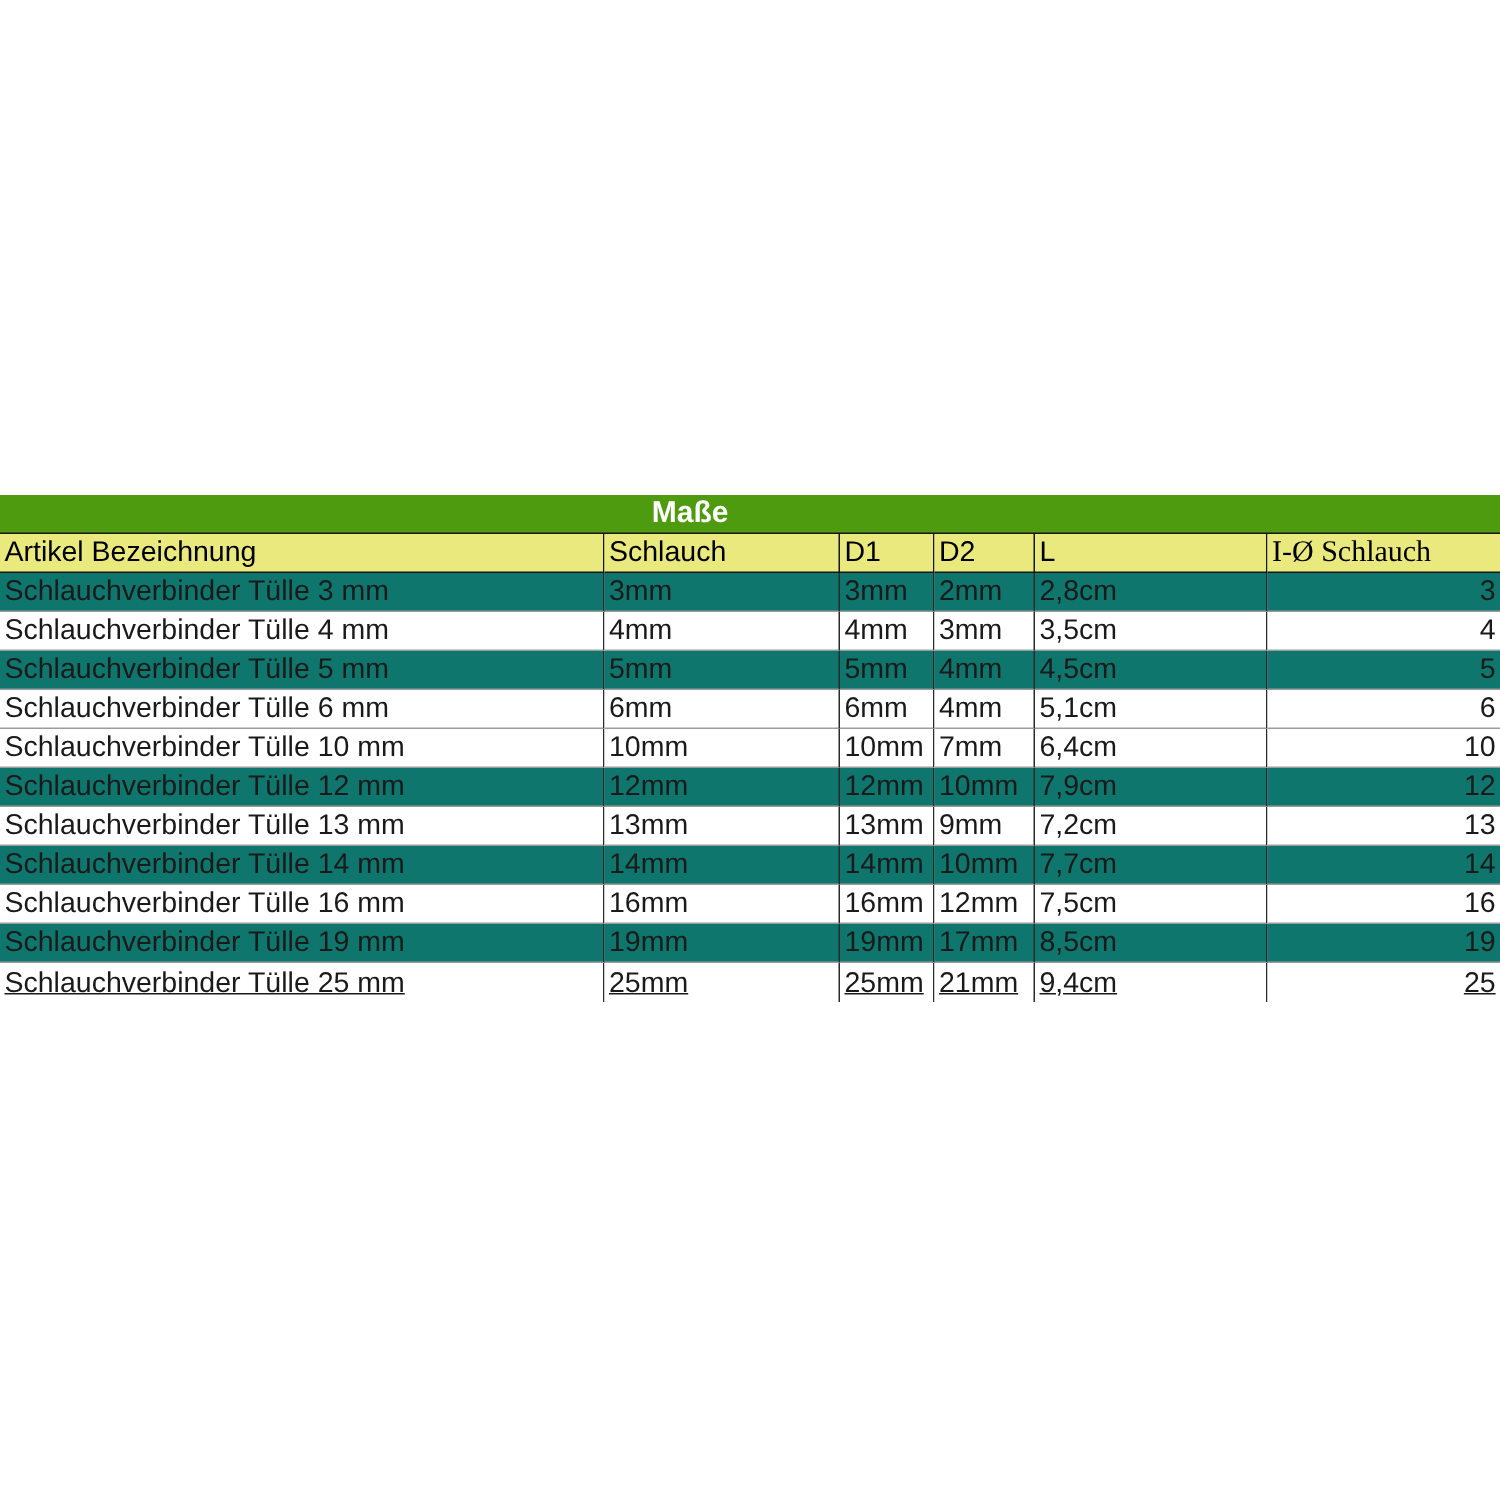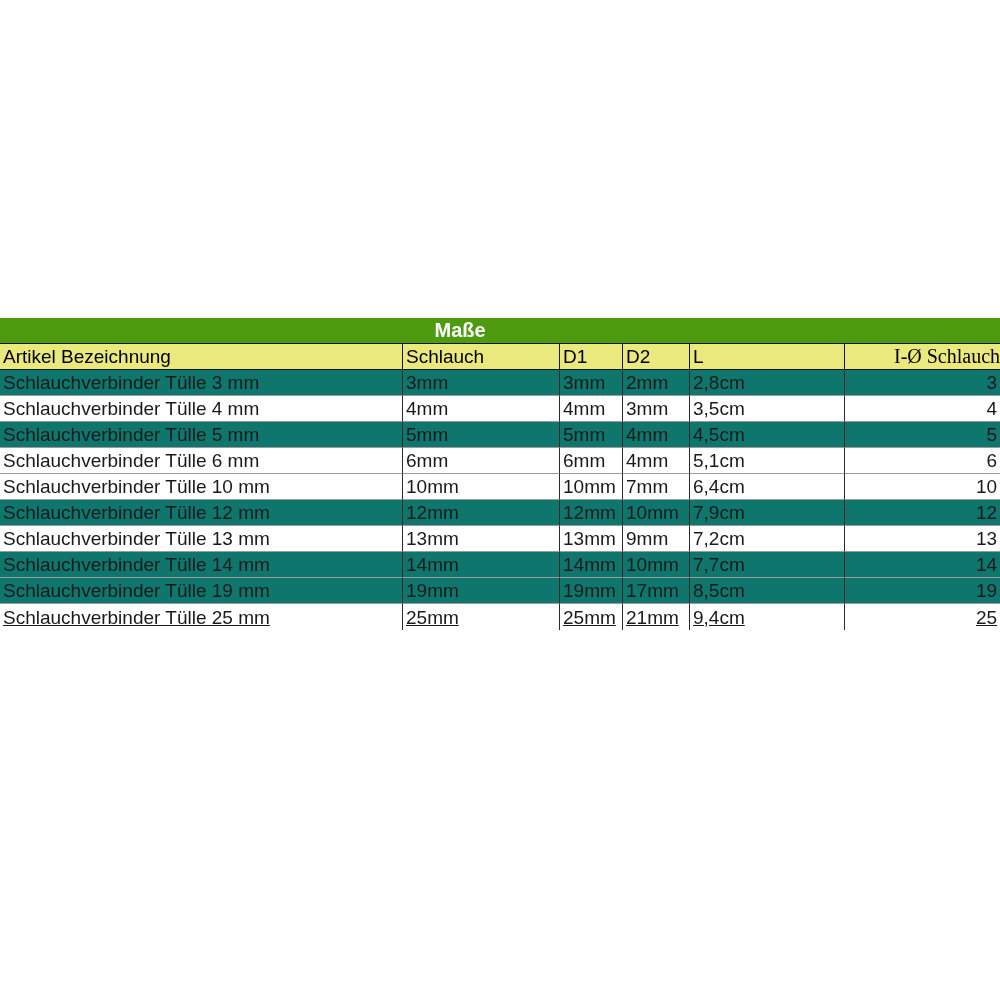--- a/index.html
+++ b/index.html
@@ -7,20 +7,21 @@
     padding: 0;
     background: #ffffff;
     font-family: "Liberation Sans", sans-serif;
   }
   .stage {
     position: relative;
     width: 1000px;
     height: 836px;
     background: #ffffff;
     overflow: hidden;
+    margin-top: 12px;
   }
   table.masse {
     position: absolute;
     top: 318px;
     left: 0;
     width: 1000px;
     border-spacing: 0;
     table-layout: fixed;
   }
   table.masse th, table.masse td {
@@ -54,21 +55,20 @@
     text-align: left;
     padding: 0 0 0 3px;
     border-bottom: 1px solid #161616;
     border-right: 1px solid #161616;
     line-height: 25px;
   }
   tr.head-row th.last {
     border-right: none;
     font-family: "Liberation Serif", serif;
     font-size: 20px;
-    text-align: right;
   }
   
   td {
     font-size: 19px;
     color: #1a1a1a;
     padding: 0 0 0 3px;
     background: #ffffff;
     border-right: 1px solid #2a2a2a;
     border-bottom: 1px solid #9b9b9b;
     line-height: 25px;
@@ -167,20 +167,28 @@
           <td class="num">13</td>
         </tr>
         <tr class="striped">
           <td>Schlauchverbinder Tülle 14 mm</td>
           <td>14mm</td>
           <td>14mm</td>
           <td>10mm</td>
           <td>7,7cm</td>
           <td class="num">14</td>
         </tr>
+        <tr class="">
+          <td>Schlauchverbinder Tülle 16 mm</td>
+          <td>16mm</td>
+          <td>16mm</td>
+          <td>12mm</td>
+          <td>7,5cm</td>
+          <td class="num">16</td>
+        </tr>
         <tr class="striped">
           <td>Schlauchverbinder Tülle 19 mm</td>
           <td>19mm</td>
           <td>19mm</td>
           <td>17mm</td>
           <td>8,5cm</td>
           <td class="num">19</td>
         </tr>
         <tr class="">
           <td>Schlauchverbinder Tülle 25 mm</td>

